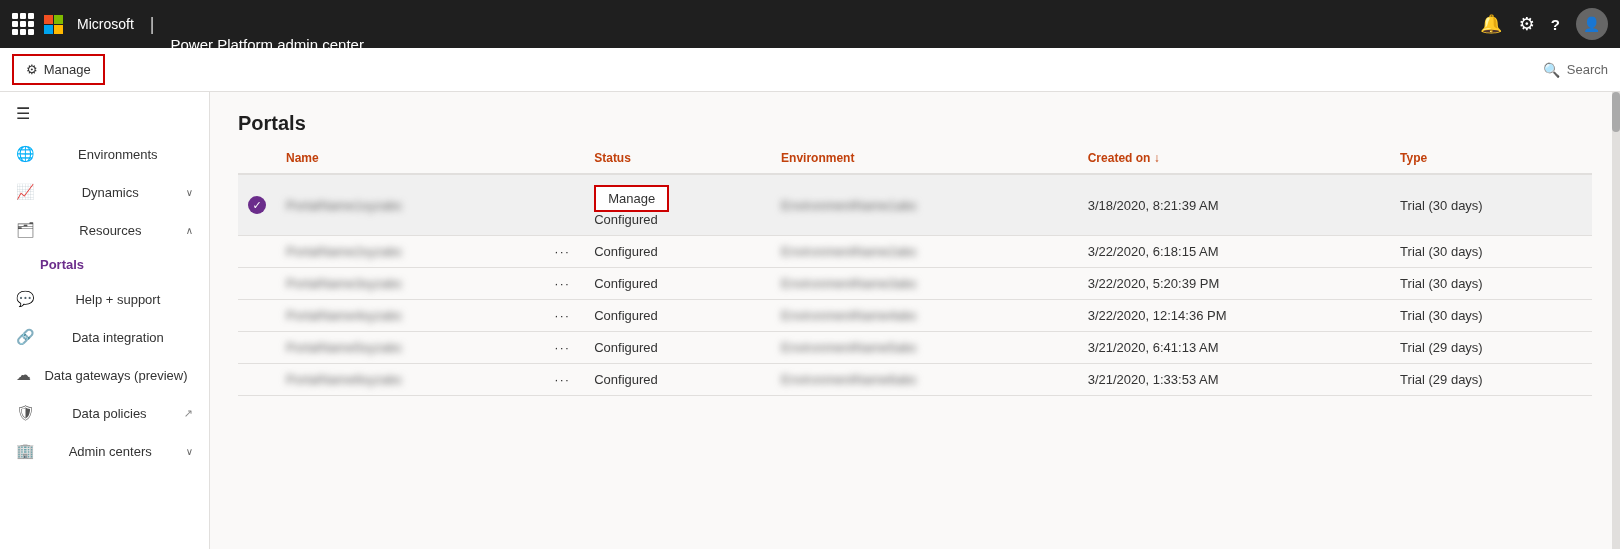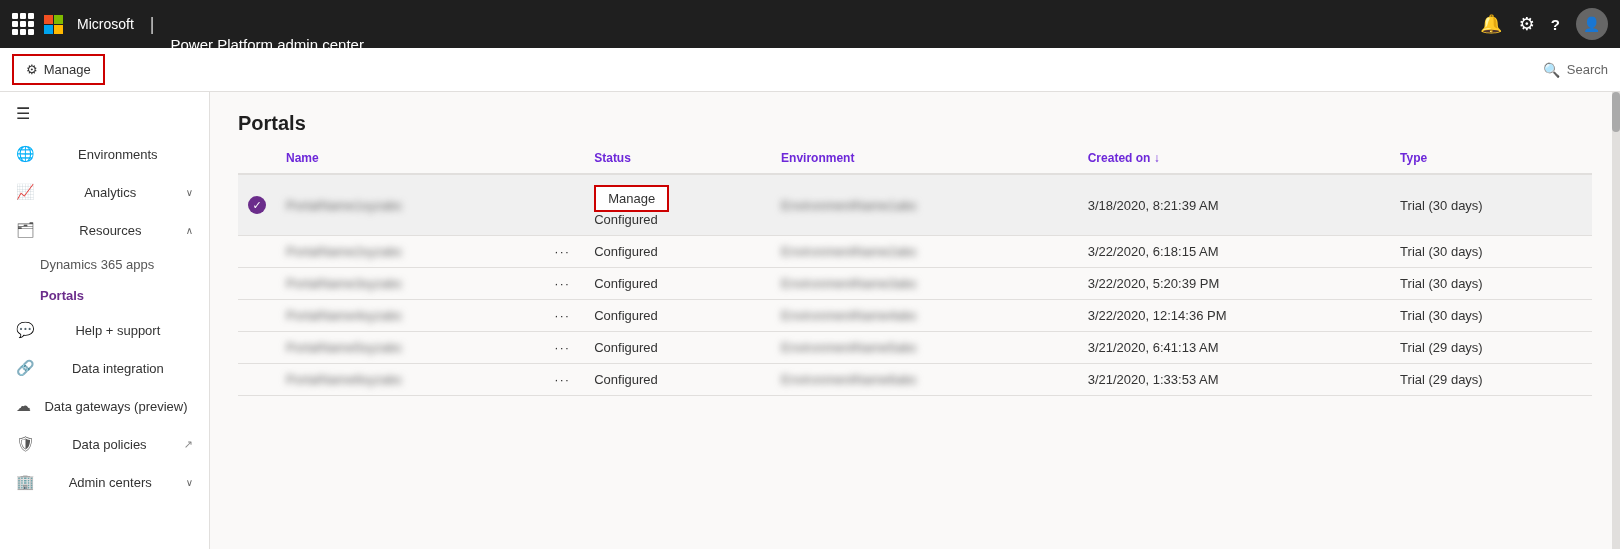--- a/index.html
+++ b/index.html
@@ -117,21 +117,21 @@
       margin-bottom: 20px;
     }
     .page-subtitle a { color: #0078d4; text-decoration: none; }
 
     
     .portals-table { width: 100%; border-collapse: collapse; }
     .portals-table th {
       text-align: left;
       font-size: 12px;
       font-weight: 600;
-      color: #6d28d9;
+      color: #c2410c;
       padding: 8px 10px;
       border-bottom: 2px solid #e1dfdd;
       background: #faf9f8;
     }
     .portals-table td {
       padding: 8px 10px;
       font-size: 13px;
       color: #333;
       border-bottom: 1px solid #e1dfdd;
       vertical-align: middle;
@@ -233,33 +233,30 @@
   <div class="sidebar">
     <div class="hamburger">☰</div>
 
     <div class="sidebar-item">
       <span class="sidebar-item-icon">🌐</span>
       <span class="sidebar-label">Environments</span>
     </div>
 
     <div class="sidebar-item">
       <span class="sidebar-item-icon">📈</span>
-      <span class="sidebar-label">Analytics</span>
+      <span class="sidebar-label">Dynamics</span>
       <span class="sidebar-chevron">∨</span>
     </div>
 
     <div class="sidebar-item">
       <span class="sidebar-item-icon">🗂</span>
       <span class="sidebar-label">Resources</span>
       <span class="sidebar-chevron">∧</span>
     </div>
 
-    <div class="sidebar-sub-item">
-      <span>Dynamics 365 apps</span>
-    </div>
 
     <div class="sidebar-sub-item active">
       <span>Portals</span>
     </div>
 
     <div class="sidebar-item">
       <span class="sidebar-item-icon">💬</span>
       <span class="sidebar-label">Help + support</span>
     </div>
 

